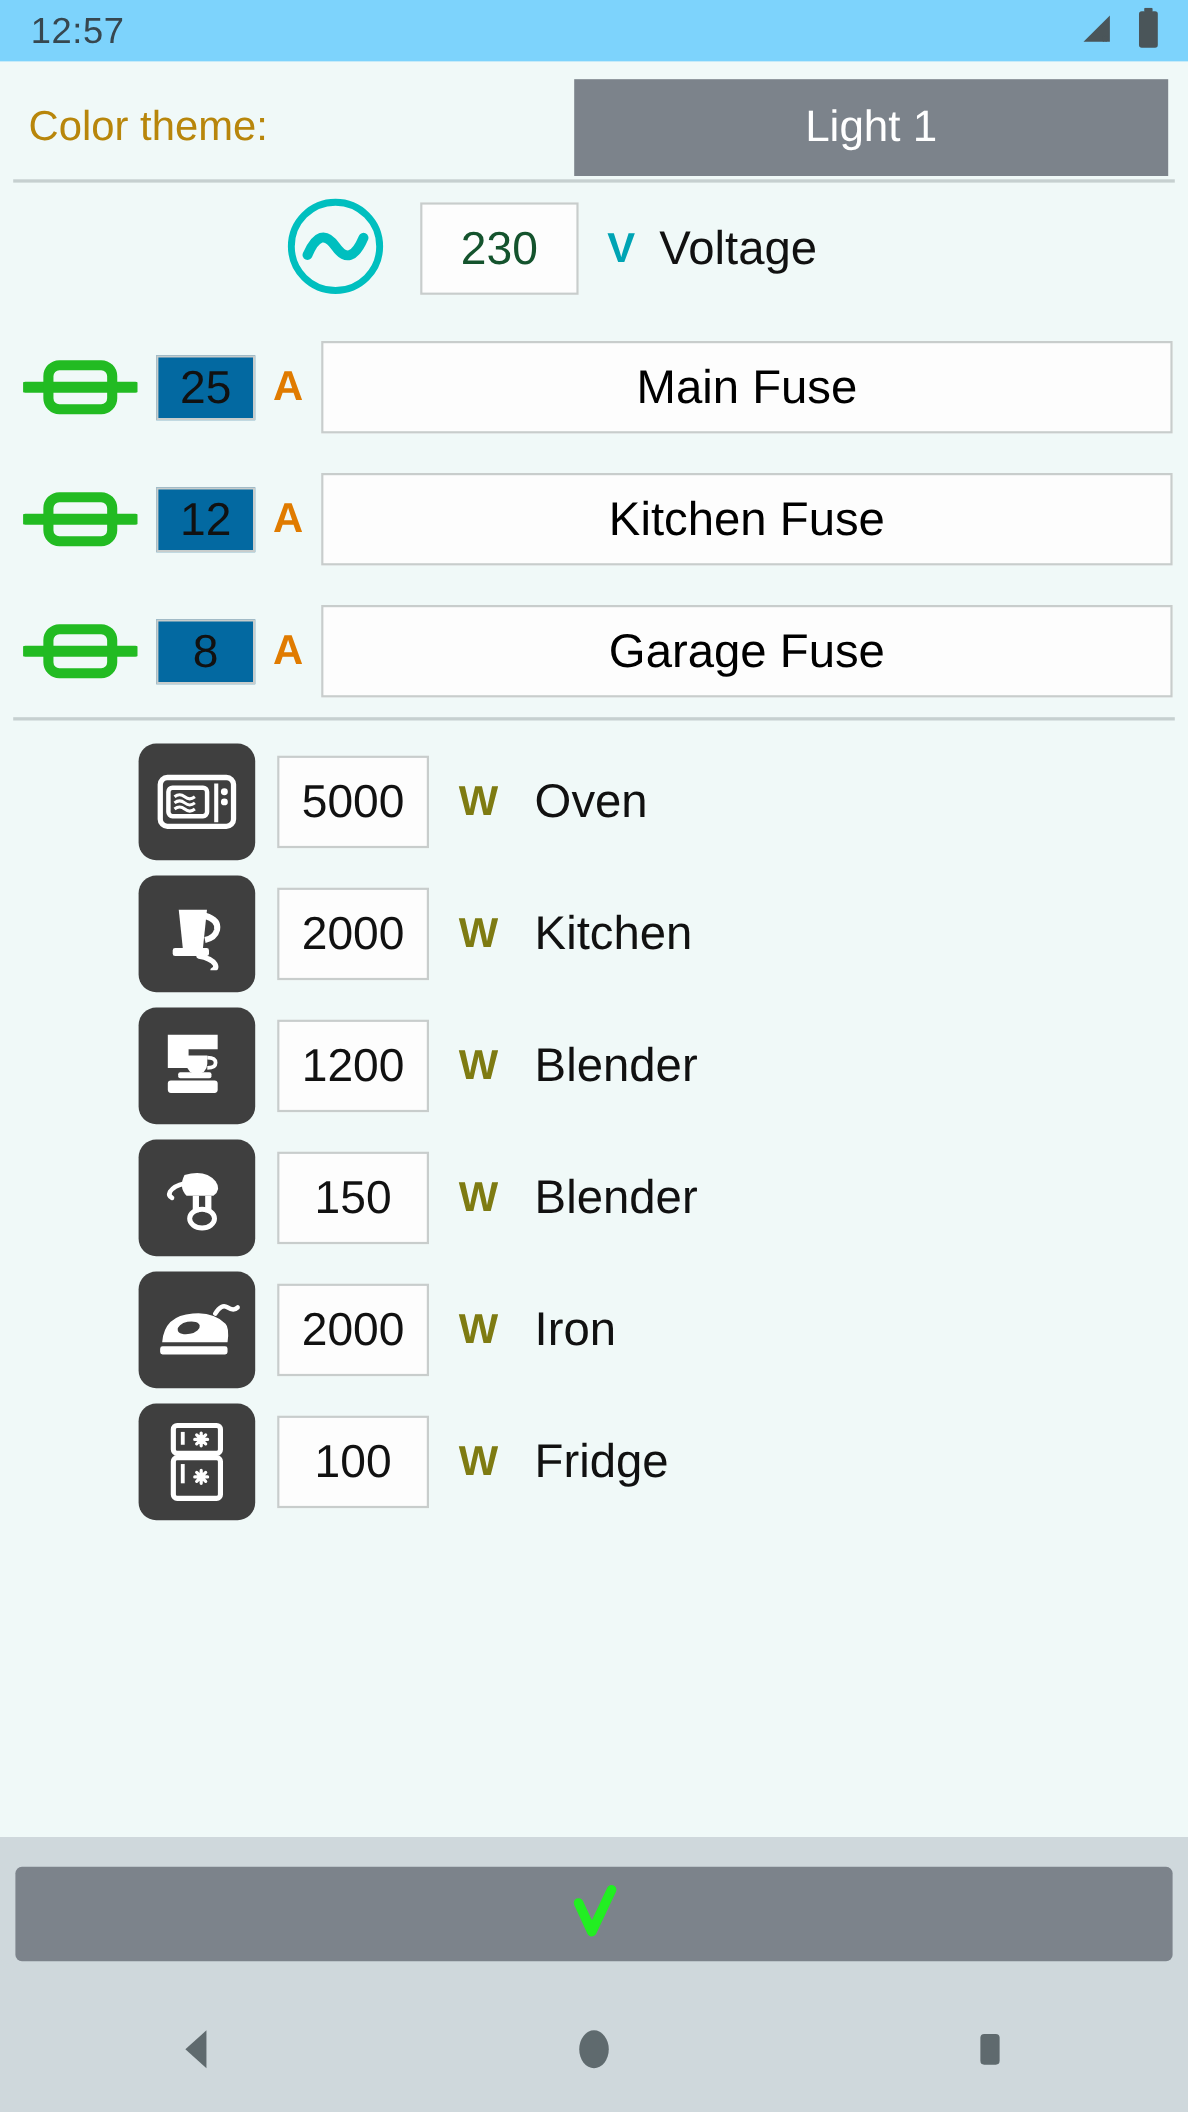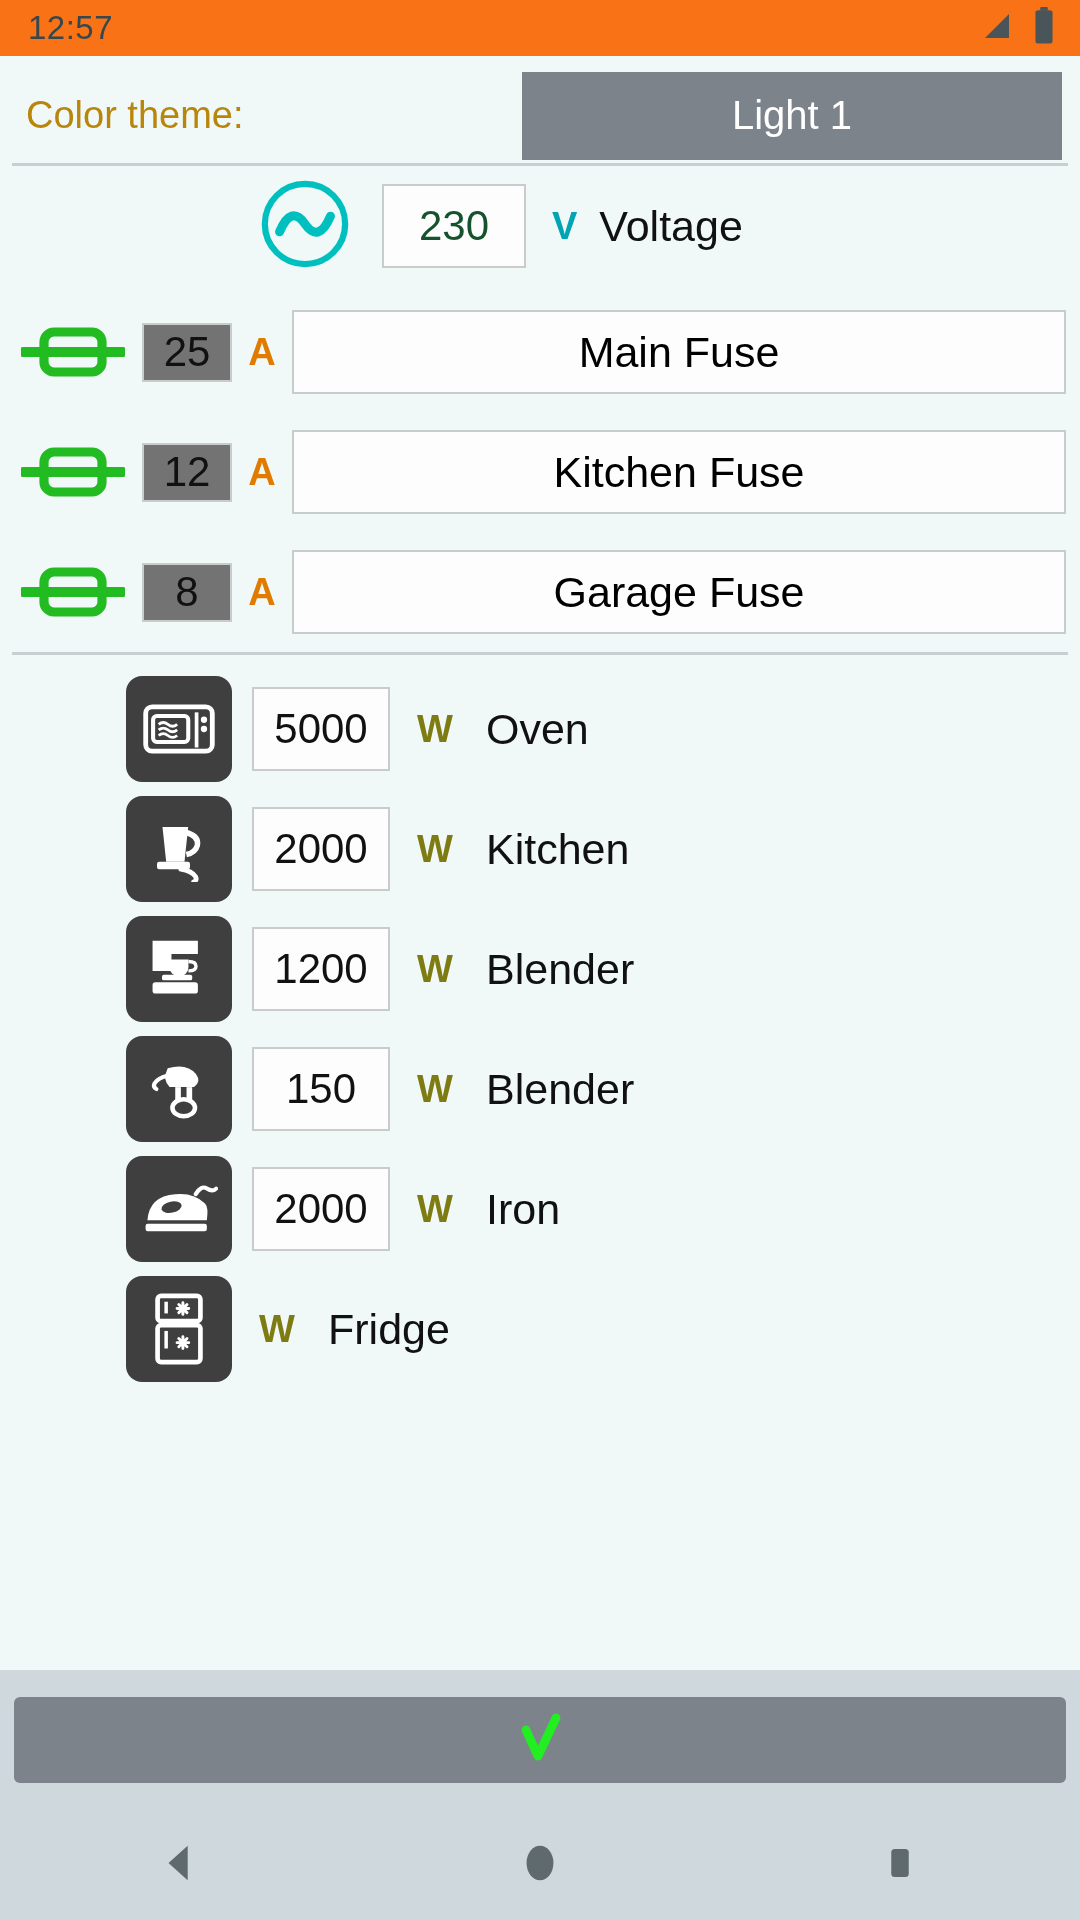--- a/index.html
+++ b/index.html
@@ -7,21 +7,21 @@
     width:1080px; height:1920px;
     background:#ffffff;
     font-family:"Liberation Sans", sans-serif;
     overflow:hidden;
   }
   #screen { width:1080px; height:1920px; position:relative; background:#F0F9F8; display:flex; flex-direction:column; }
 
   
   .statusbar {
     height:56px; flex:0 0 56px;
-    background:#f97316;
+    background:#7dd3fc;
     display:flex; align-items:center; justify-content:space-between;
     padding:0 24px 0 28px;
   }
   .status-time { font-size:33px; color:#37474F; letter-spacing:.5px; }
   .status-icons { display:flex; align-items:center; gap:14px; }
 
   
   .theme-row {
     flex:0 0 107px;
     display:flex; align-items:center;
@@ -54,21 +54,21 @@
   }
   .unit-v { color:#00A4B4; font-size:38px; font-weight:bold; margin:0 22px 0 26px; }
   .row-name-plain { font-size:43px; color:#111; }
 
   
   .fuse-list { flex:0 0 auto; padding-top:6px; }
   .fuse-row { height:120px; display:flex; align-items:center; padding-left:14px; }
   .fuse-icon { flex:0 0 118px; display:flex; align-items:center; justify-content:center; }
   .fuse-amt {
     flex:0 0 90px; height:59px; margin-left:10px;
-    background:#737373; border:2px solid #C8CDCC;
+    background:#0369a1; border:2px solid #C8CDCC;
     display:flex; align-items:center; justify-content:center;
     font-size:42px; color:#111;
   }
   .unit-a { flex:0 0 auto; color:#E07B00; font-size:38px; font-weight:bold; width:60px; text-align:center; }
   .fuse-name {
     flex:1 1 auto; height:84px; margin-right:14px;
     background:#FDFDFD; border:2px solid #C8CDCC;
     display:flex; align-items:center; justify-content:center;
     font-size:43px; color:#000000;
   }
@@ -293,20 +293,23 @@
           <rect x="6.5" y="5" width="1.8" height="6" fill="#fff"></rect>
           <rect x="6.5" y="20" width="1.8" height="9" fill="#fff"></rect>
           <g stroke="#fff" stroke-width="1.5" stroke-linecap="round">
             <path d="M16 5.5 v6 M13 8.5 h6 M13.9 6.4 l4.2 4.2 M18.1 6.4 l-4.2 4.2"></path>
           </g>
           <g stroke="#fff" stroke-width="1.5" stroke-linecap="round">
             <path d="M16 23 v6 M13 26 h6 M13.9 23.9 l4.2 4.2 M18.1 23.9 l-4.2 4.2"></path>
           </g>
         </svg>
       </div>
+      <div class="appl-watt">
+        <span>100</span>
+      </div>
       <span class="unit-w">W</span>
       <span class="appl-name">Fridge</span>
     </div>
 
   </div>
 
   <div class="bottom-area">
     <div class="confirm-button">
       <span>
         <svg width="60" height="60" viewBox="0 0 30 30">

